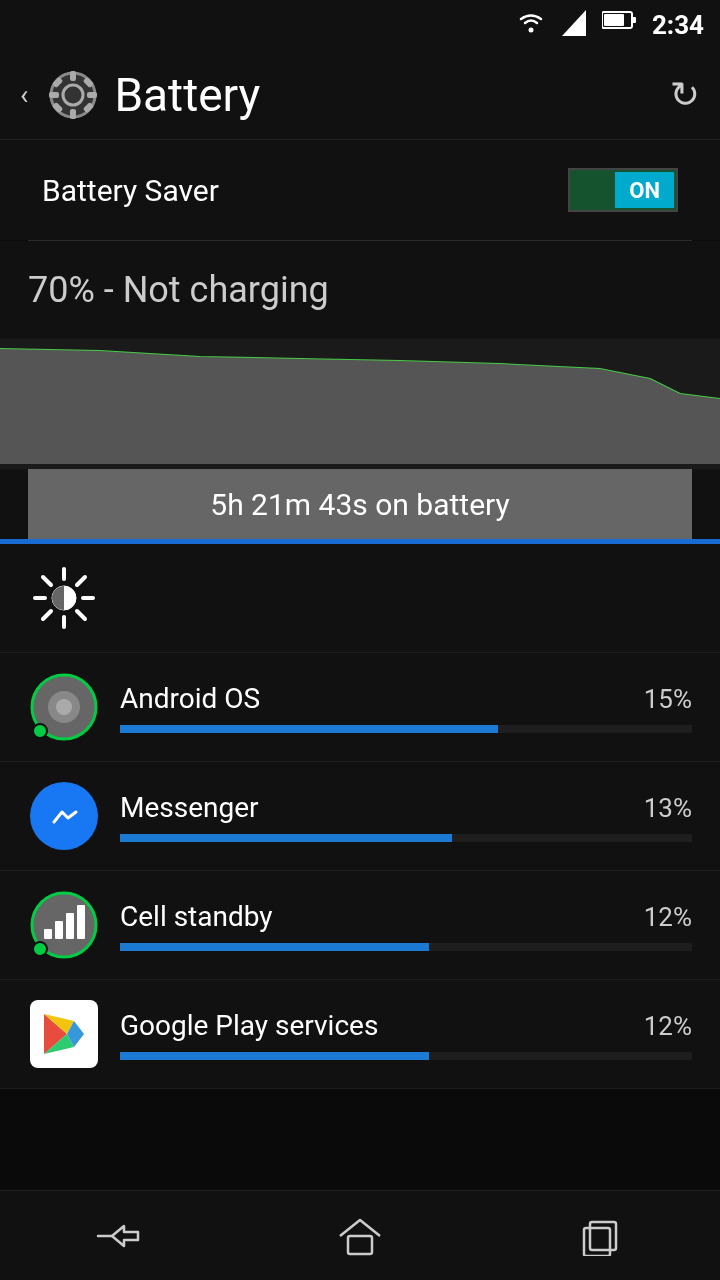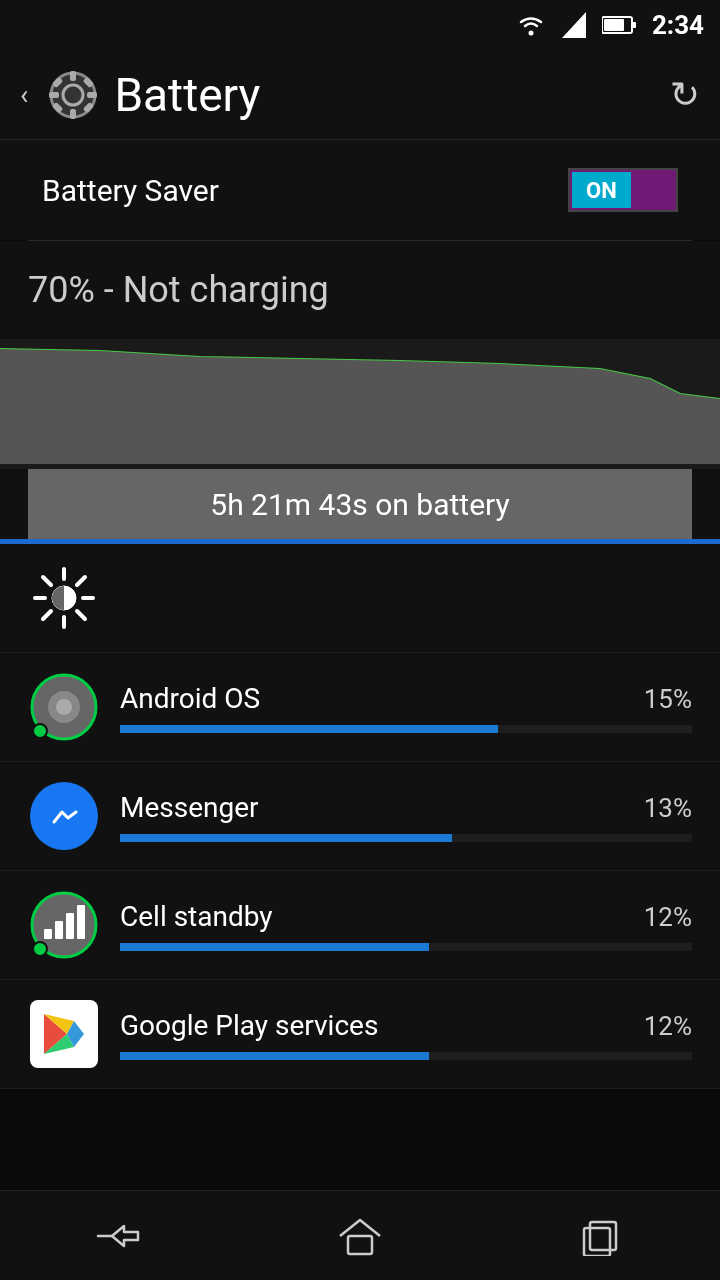--- a/index.html
+++ b/index.html
@@ -19,21 +19,20 @@
       height: 50px;
       background: #111;
       display: flex;
       align-items: center;
       justify-content: flex-end;
       padding: 0 16px;
       gap: 8px;
     }
     .status-icons {
       display: flex;
-      align-items: center;
       gap: 16px;
     }
     .status-time {
       font-size: 26px;
       font-weight: bold;
       color: #fff;
     }
 
     
     .app-bar {
@@ -93,24 +92,24 @@
       height: 44px;
       background: #000;
       border: 2px solid #444;
       display: flex;
       align-items: center;
       justify-content: flex-end;
       padding: 2px;
       cursor: pointer;
     }
     .toggle-on {
-      background: #701a75;
-      display: flex;
-      align-items: center;
-      justify-content: flex-start;
+      background: #14532d;
+      display: flex;
+      align-items: center;
+      justify-content: flex-end;
     }
     .toggle-on-label {
       background: #00aacc;
       color: #fff;
       font-size: 22px;
       font-weight: bold;
       padding: 6px 14px;
       height: 100%;
       display: flex;
       align-items: center;

